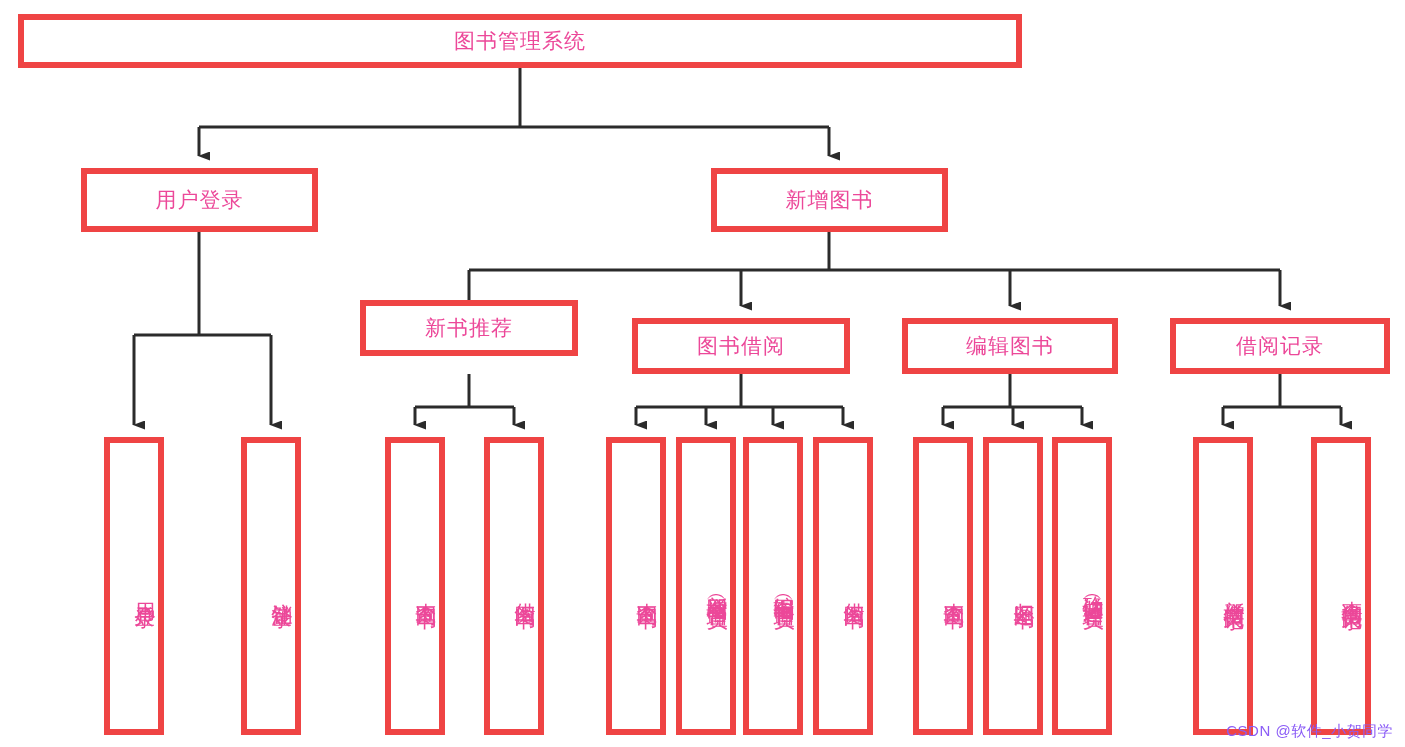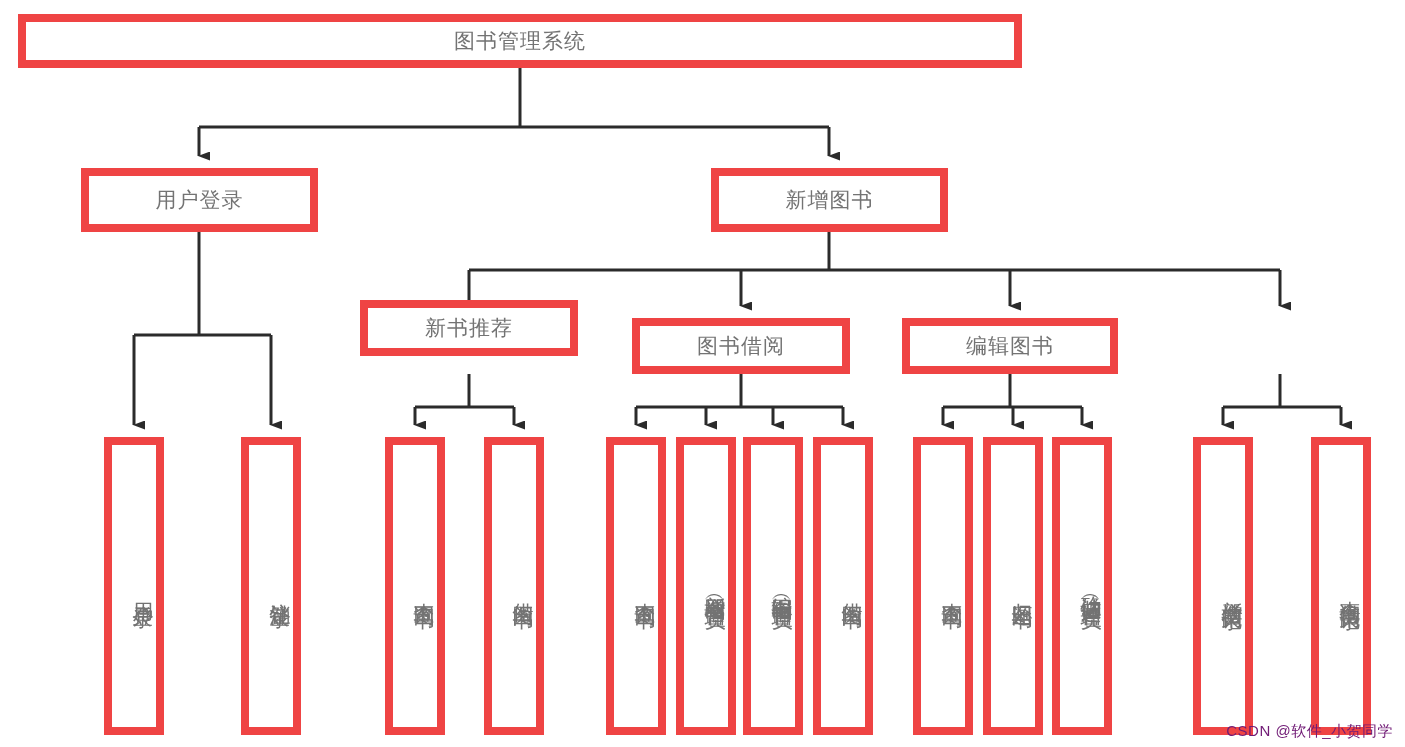--- a/index.html
+++ b/index.html
@@ -23,26 +23,26 @@
   svg#diagram-canvas {
     position: absolute;
     left: 0; top: 0;
     width: 1405px;
     height: 747px;
     display: block;
   }
   .node-box {
     position: absolute;
     box-sizing: border-box;
-    border: 8px solid #ef4444;
+    border: 6px solid #ef4444;
     background: #ffffff;
     display: flex;
     align-items: center;
     justify-content: center;
-    color: #737373;
+    color: #ec4899;
   }
   .node-h {
     font-size: 21px;
     letter-spacing: 1px;
     line-height: 1.2;
     white-space: nowrap;
   }
   .node-v {
     writing-mode: vertical-rl;
     text-orientation: upright;
@@ -55,21 +55,21 @@
     padding-top: 8px;
   }
   .node-v.vtall {
     padding-top: 4px;
   }
   #watermark {
     position: absolute;
     right: 12px;
     bottom: 6px;
     font-size: 15px;
-    color: #701a75;
+    color: #8b5cf6;
     letter-spacing: 0.5px;
     white-space: nowrap;
     pointer-events: none;
   }
 </style>
 </head>
 <body>
 
 <div id="diagram-root">
 
@@ -140,20 +140,21 @@
   <div class="node-box node-h" style="left:81px; top:168px; width:237px; height:64px;">用户登录</div>
 
   <div class="node-box node-h" style="left:711px; top:168px; width:237px; height:64px;">新增图书</div>
 
   <div class="node-box node-h" style="left:360px; top:300px; width:218px; height:56px;">新书推荐</div>
 
   <div class="node-box node-h" style="left:632px; top:318px; width:218px; height:56px;">图书借阅</div>
 
   <div class="node-box node-h" style="left:902px; top:318px; width:216px; height:56px;">编辑图书</div>
 
+  <div class="node-box node-h" style="left:1170px; top:318px; width:220px; height:56px;">借阅记录</div>
 
   <div class="node-box node-v" style="left:104px; top:437px; width:60px; height:298px;">用户登录</div>
 
   <div class="node-box node-v" style="left:241px; top:437px; width:60px; height:298px;">注销登录</div>
 
   <div class="node-box node-v" style="left:385px; top:437px; width:60px; height:298px;">查询图书</div>
 
   <div class="node-box node-v" style="left:484px; top:437px; width:60px; height:298px;">借阅图书</div>
 
   <div class="node-box node-v" style="left:606px; top:437px; width:60px; height:298px;">查询图书</div>

